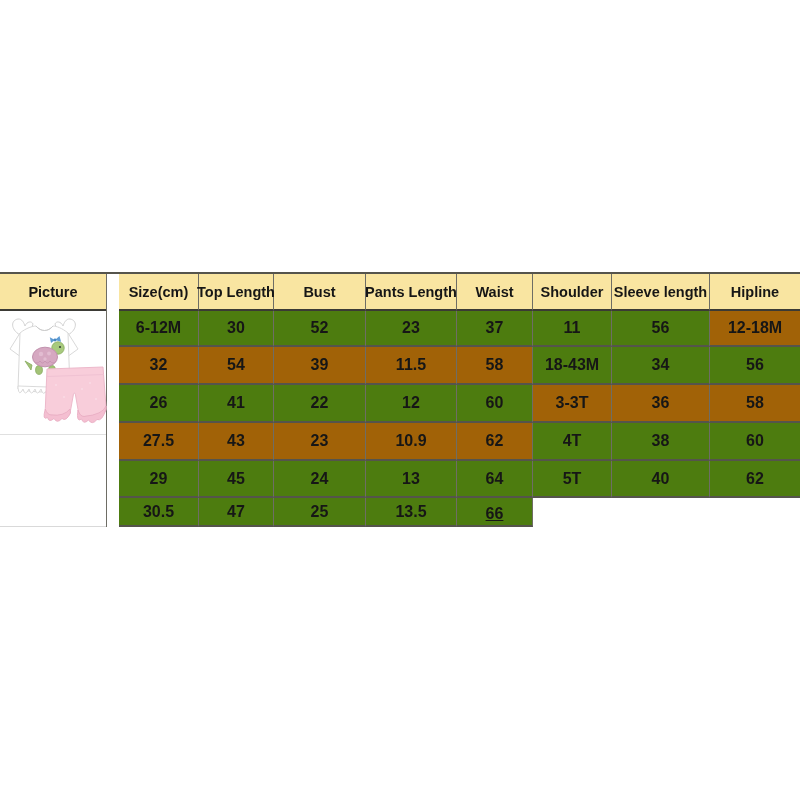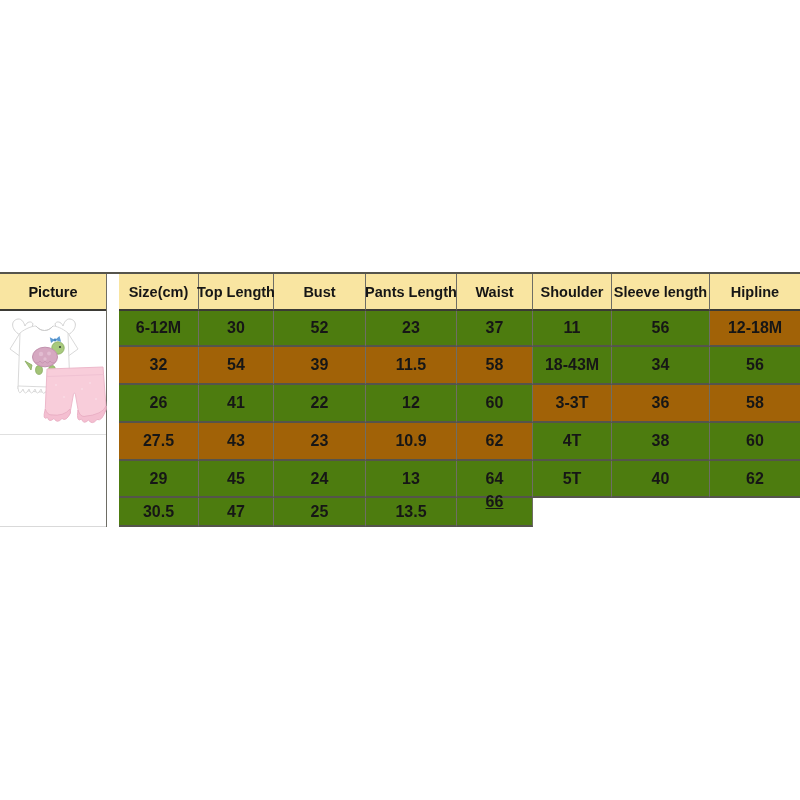--- a/index.html
+++ b/index.html
@@ -47,21 +47,21 @@
     border-bottom:2px solid #55544c;
     white-space:nowrap; overflow:visible;
   }
   .cell:nth-child(8n) { border-right:none; }
   .header-cell {
     background:#f9e5a1; font-size:14.5px;
     border-bottom:2px solid #3b3a35;
   }
   .row-light { background:#4d7c0f; }
   .row-dark  { background:#a16207; }
-  .cell-low  { align-items:flex-end; padding-bottom:14px;text-decoration:underline; }
+  .cell-low  { align-items:flex-end; padding-bottom:2px;text-decoration:underline; }
 </style>
 </head>
 <body>
 
 <div class="canvas">
   <div class="size-chart">
 
     <div class="picture-col">
       <div class="picture-header">Picture</div>
       <div class="picture-body">

